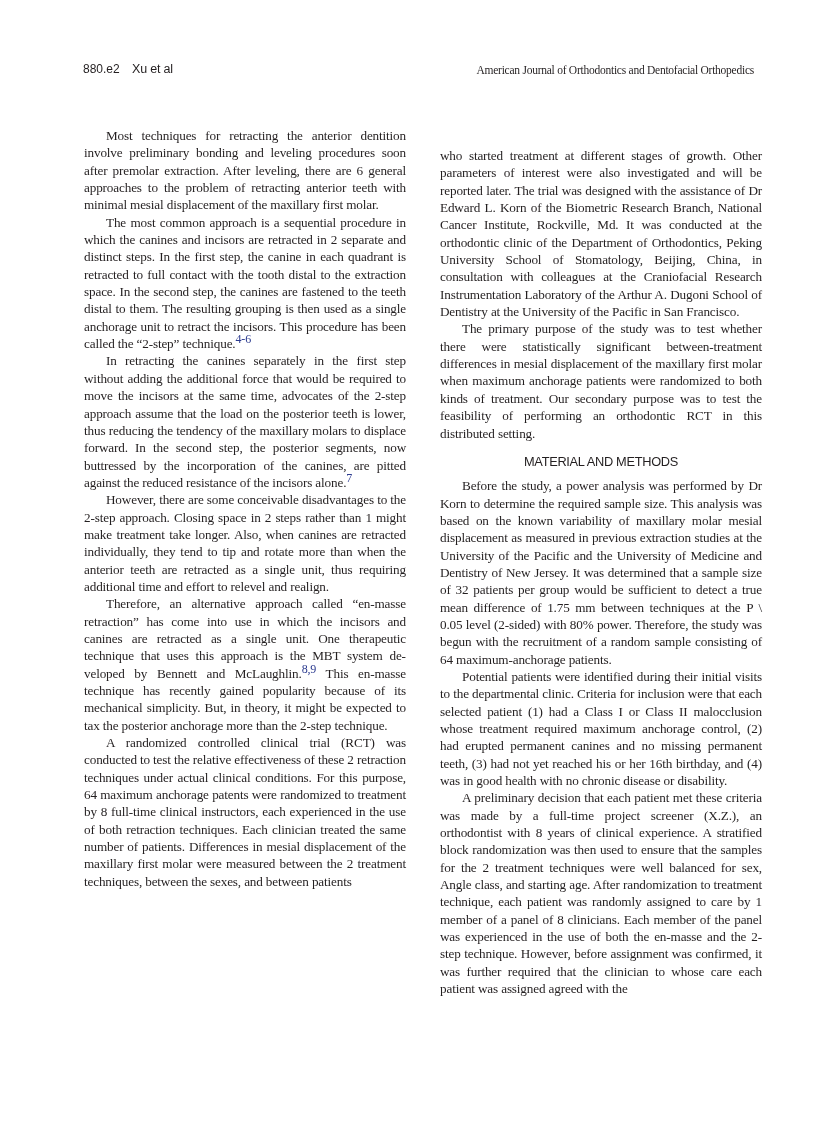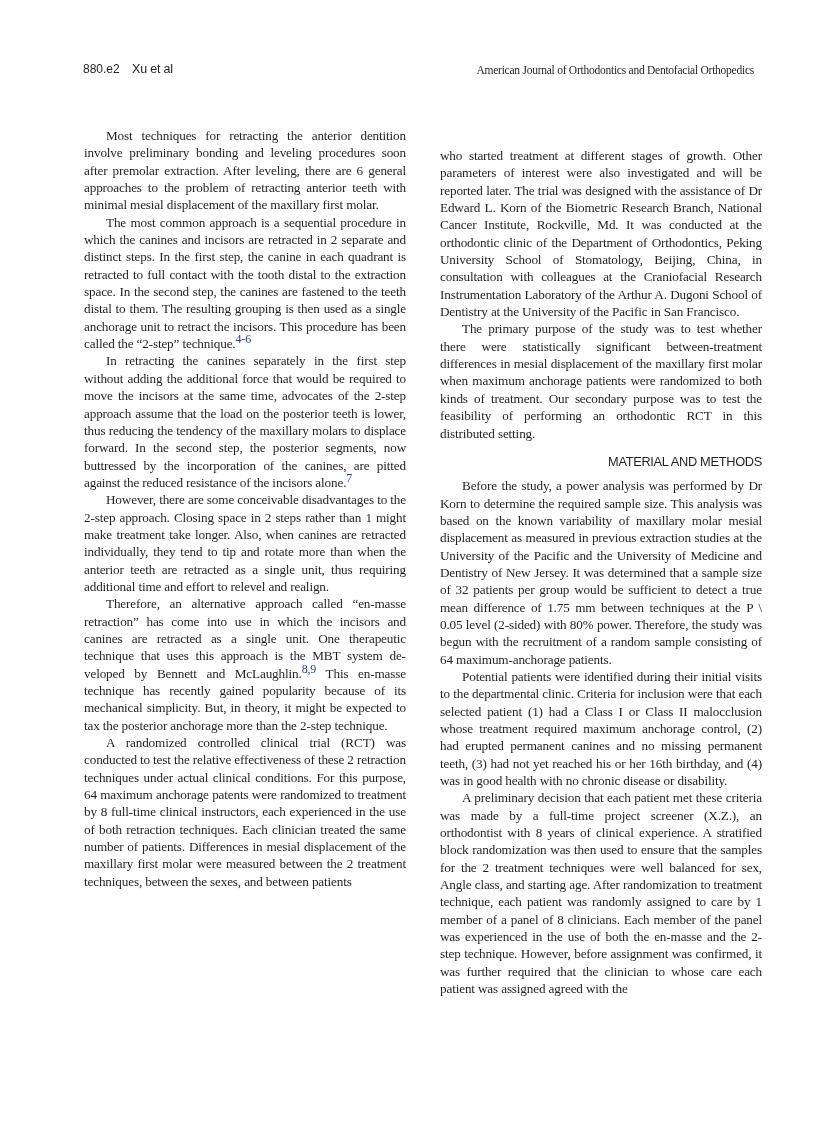--- a/index.html
+++ b/index.html
@@ -21,21 +21,21 @@
       font-family: "Liberation Serif", serif; font-size: 13.2px; line-height: 17.35px;
       text-align: justify; letter-spacing: -0.15px;
     }
     .col-left { left: 84px; }
     .col-right { left: 440px; margin-top: 20px; }
     .column p { margin: 0; text-indent: 22px; hyphens: manual; }
     .column p.no-indent { text-indent: 0; }
     .column sup { font-size: 12px; color: #2b3a8f; line-height: 0; vertical-align: 5px; }
     .section-heading {
       font-family: "Liberation Sans", sans-serif; font-size: 12.8px; letter-spacing: -0.3px;
-      color: #231f20; margin: 11px 0 7px 0; text-align: right; text-indent: 0;
+      color: #231f20; margin: 11px 0 7px 0; text-align: center; text-indent: 0;
     }
   </style>
 </head>
 <body>
 
 <div class="header-left">
   <span class="page-no">880.e2</span>
   <span class="authors">Xu et al</span>
 </div>
 <div class="header-right">

